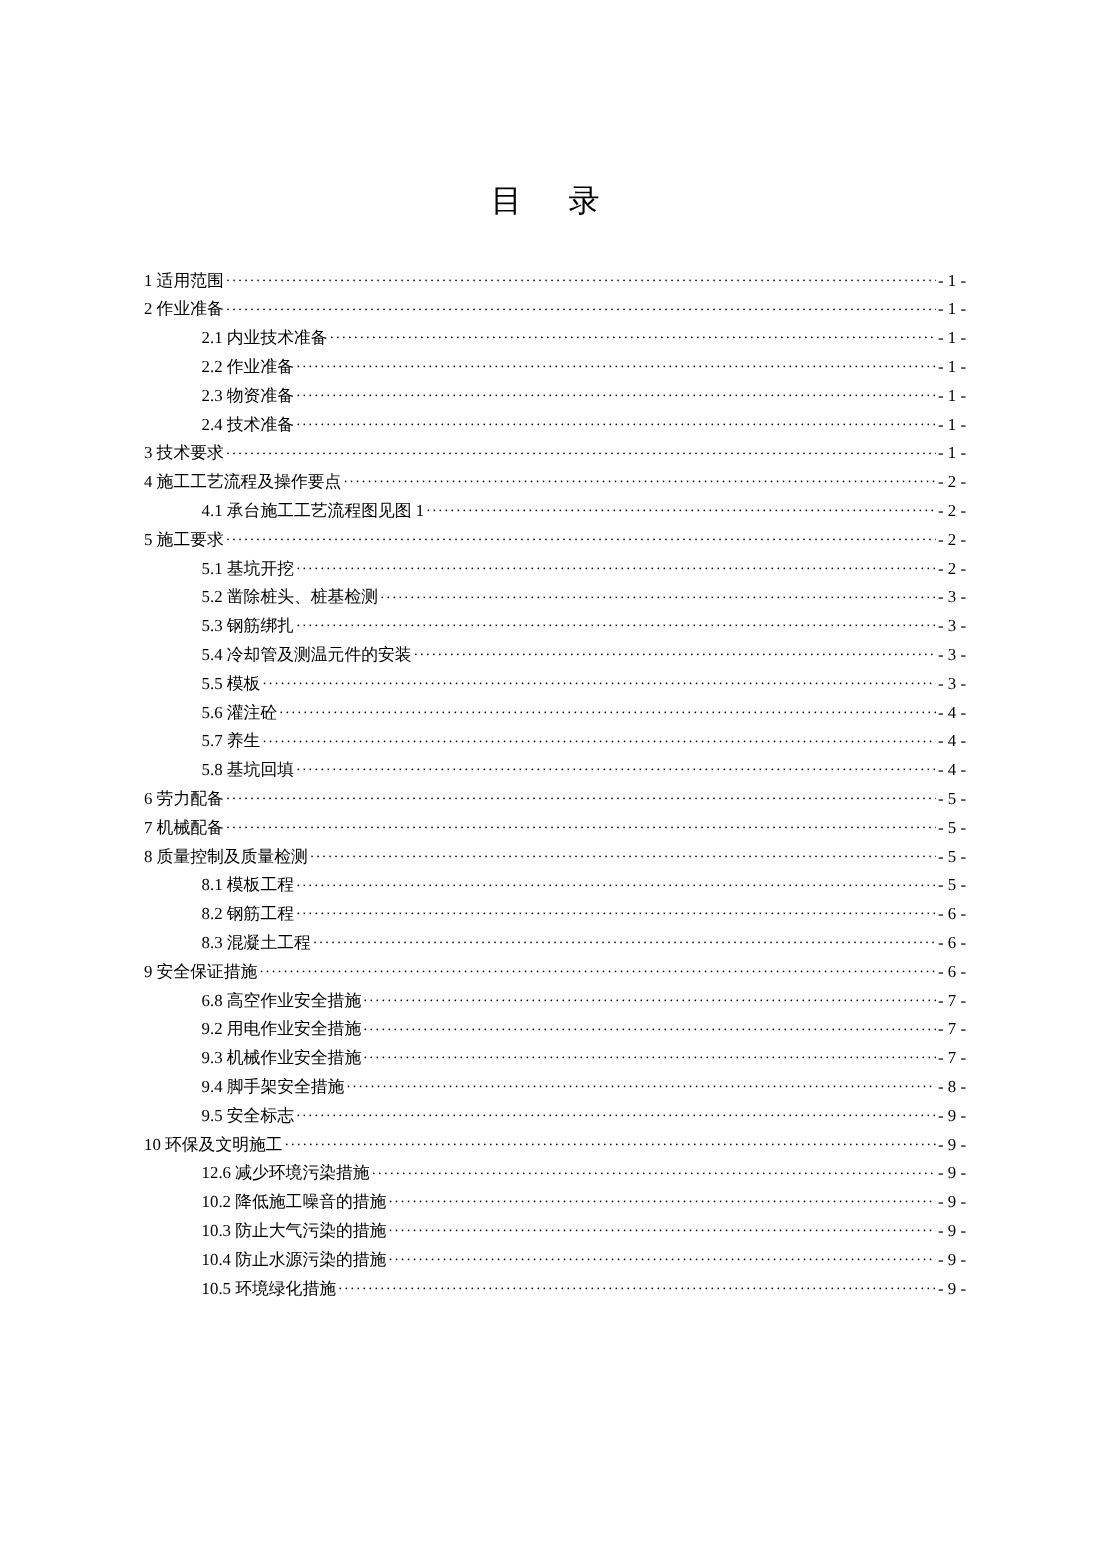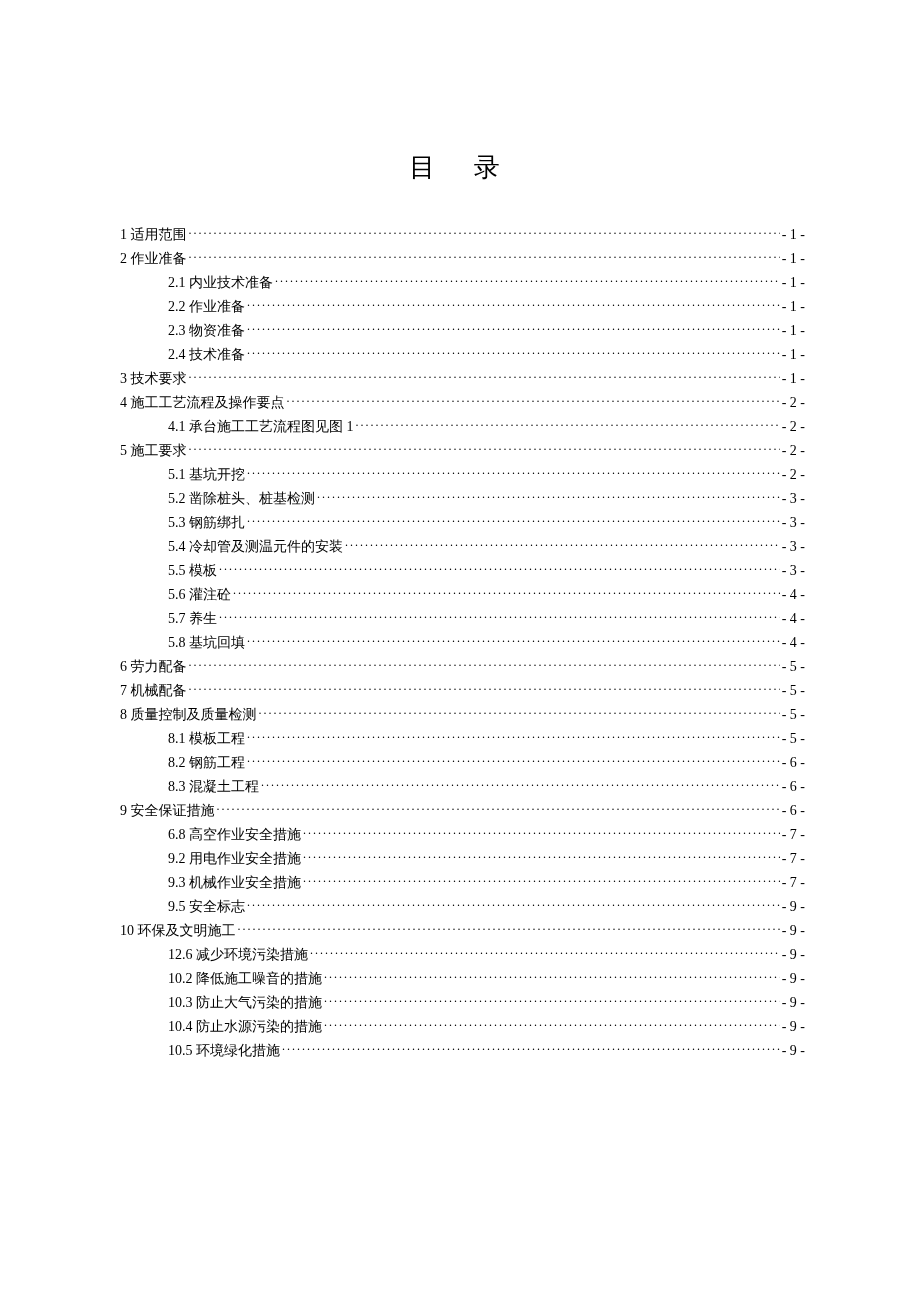--- a/index.html
+++ b/index.html
@@ -201,20 +201,25 @@
       <span class="toc-label"><span class="toc-num">9.2</span><span> 用电作业安全措施</span></span>
       <span class="toc-dots"></span>
       <span class="toc-page">- 7 -</span>
     </div>
     <div class="toc-entry level-2">
       <span class="toc-label"><span class="toc-num">9.3</span><span> 机械作业安全措施</span></span>
       <span class="toc-dots"></span>
       <span class="toc-page">- 7 -</span>
     </div>
     <div class="toc-entry level-2">
+      <span class="toc-label"><span class="toc-num">9.4</span><span> 脚手架安全措施</span></span>
+      <span class="toc-dots"></span>
+      <span class="toc-page">- 8 -</span>
+    </div>
+    <div class="toc-entry level-2">
       <span class="toc-label"><span class="toc-num">9.5</span><span> 安全标志</span></span>
       <span class="toc-dots"></span>
       <span class="toc-page">- 9 -</span>
     </div>
     <div class="toc-entry level-1">
       <span class="toc-label"><span class="toc-num">10</span><span> 环保及文明施工</span></span>
       <span class="toc-dots"></span>
       <span class="toc-page">- 9 -</span>
     </div>
     <div class="toc-entry level-2">

